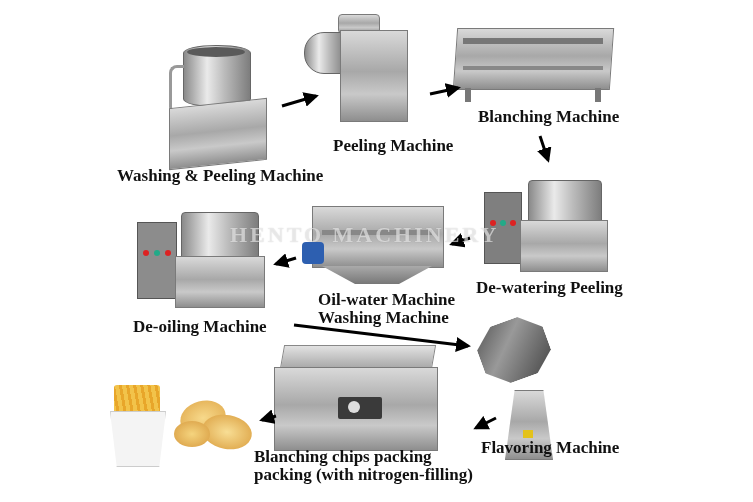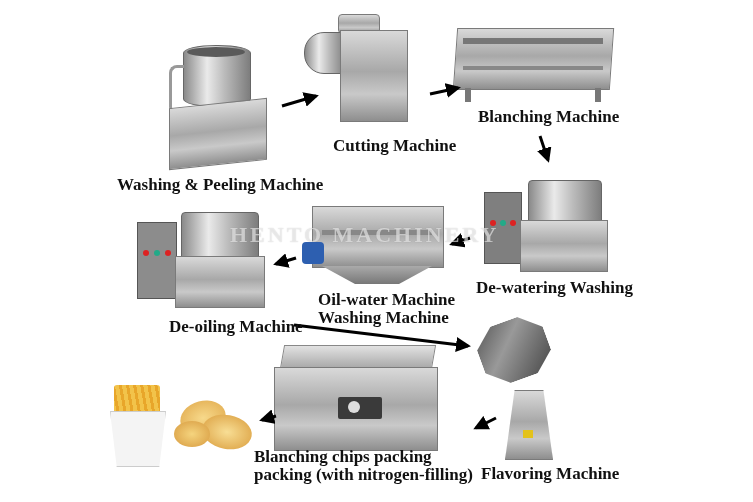--- a/index.html
+++ b/index.html
@@ -96,22 +96,22 @@
   <line x1="540" y1="136" x2="548" y2="160" stroke="#000" stroke-width="3" marker-end="url(#ah)"></line>
   <line x1="470" y1="238" x2="452" y2="244" stroke="#000" stroke-width="3" marker-end="url(#ah)"></line>
   <line x1="296" y1="258" x2="276" y2="264" stroke="#000" stroke-width="3" marker-end="url(#ah)"></line>
   <line x1="294" y1="325" x2="468" y2="346" stroke="#000" stroke-width="3" marker-end="url(#ah)"></line>
   <line x1="496" y1="418" x2="476" y2="428" stroke="#000" stroke-width="3" marker-end="url(#ah)"></line>
   <line x1="276" y1="416" x2="262" y2="420" stroke="#000" stroke-width="3" marker-end="url(#ah)"></line>
 </svg>
 
 <div class="watermark">HENTO MACHINERY</div>
 
-<div class="label" style="left:117px;top:176px;">Washing &amp; Peeling Machine</div>
-<div class="label" style="left:333px;top:137px;">Cutting Machine</div>
+<div class="label" style="left:117px;top:167px;">Washing &amp; Peeling Machine</div>
+<div class="label" style="left:333px;top:137px;">Peeling Machine</div>
 <div class="label" style="left:478px;top:108px;">Blanching Machine</div>
-<div class="label" style="left:476px;top:279px;">De-watering Washing</div>
+<div class="label" style="left:476px;top:279px;">De-watering Peeling</div>
 <div class="label" style="left:318px;top:291px;">Oil-water Machine</div>
 <div class="label" style="left:318px;top:309px;">Washing Machine</div>
-<div class="label" style="left:133px;top:318px;margin-left:36px;">De-oiling Machine</div>
-<div class="label" style="left:481px;top:465px;">Flavoring Machine</div>
+<div class="label" style="left:133px;top:318px;">De-oiling Machine</div>
+<div class="label" style="left:481px;top:439px;">Flavoring Machine</div>
 <div class="label" style="left:254px;top:448px;">Blanching chips packing</div>
 <div class="label" style="left:254px;top:466px;">packing (with nitrogen-filling)</div>
 
 </body></html>

